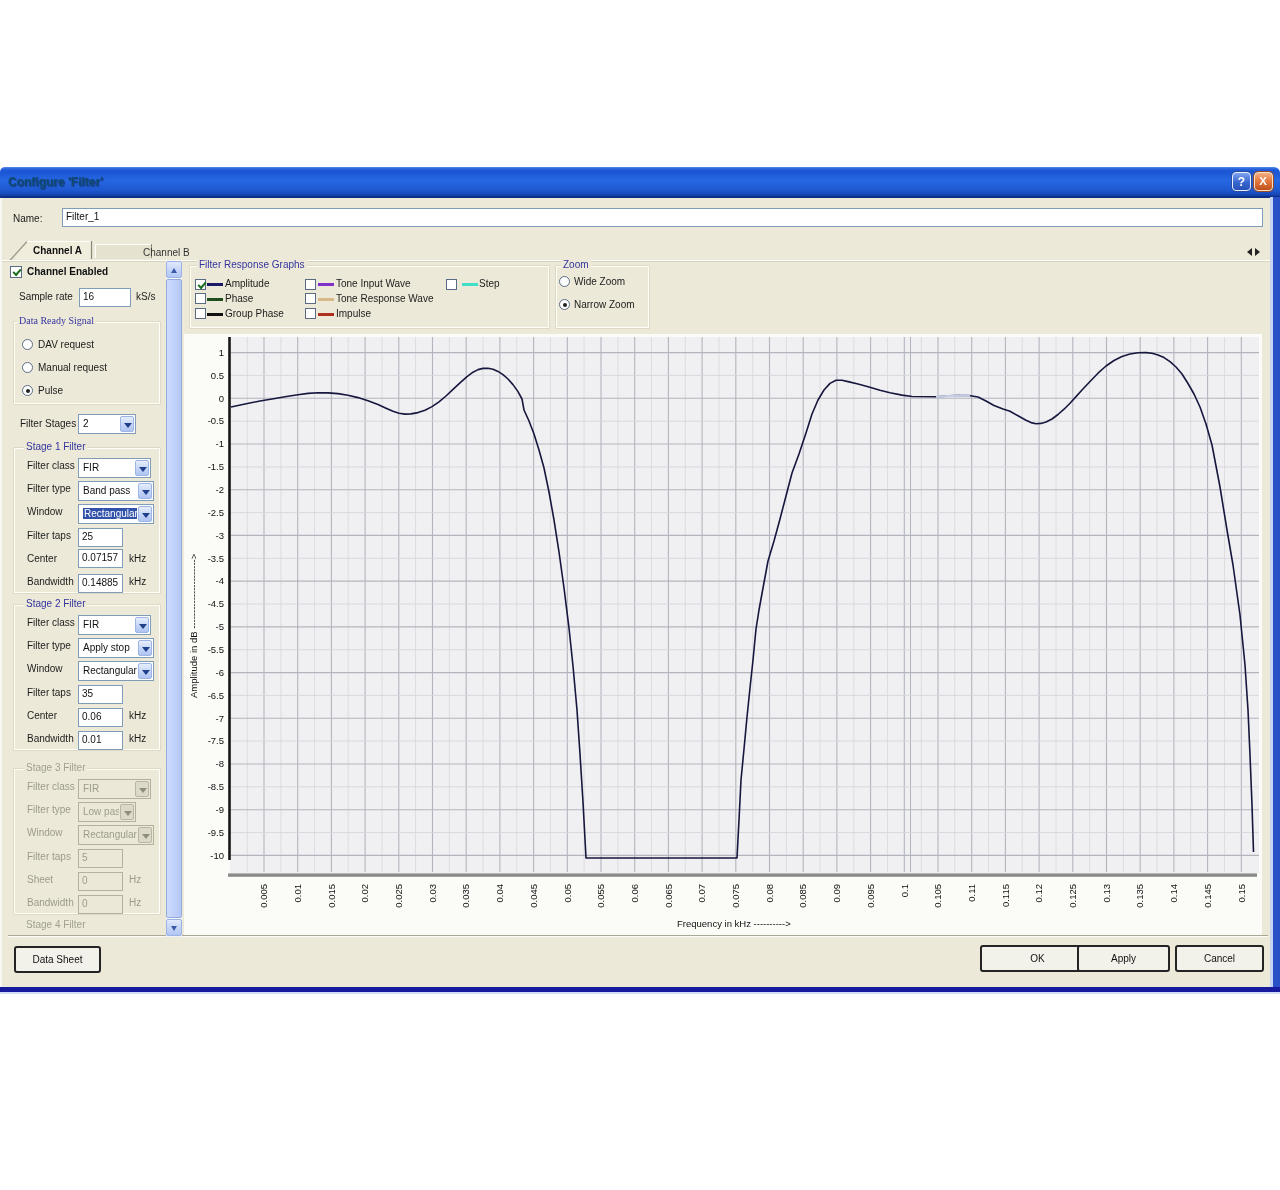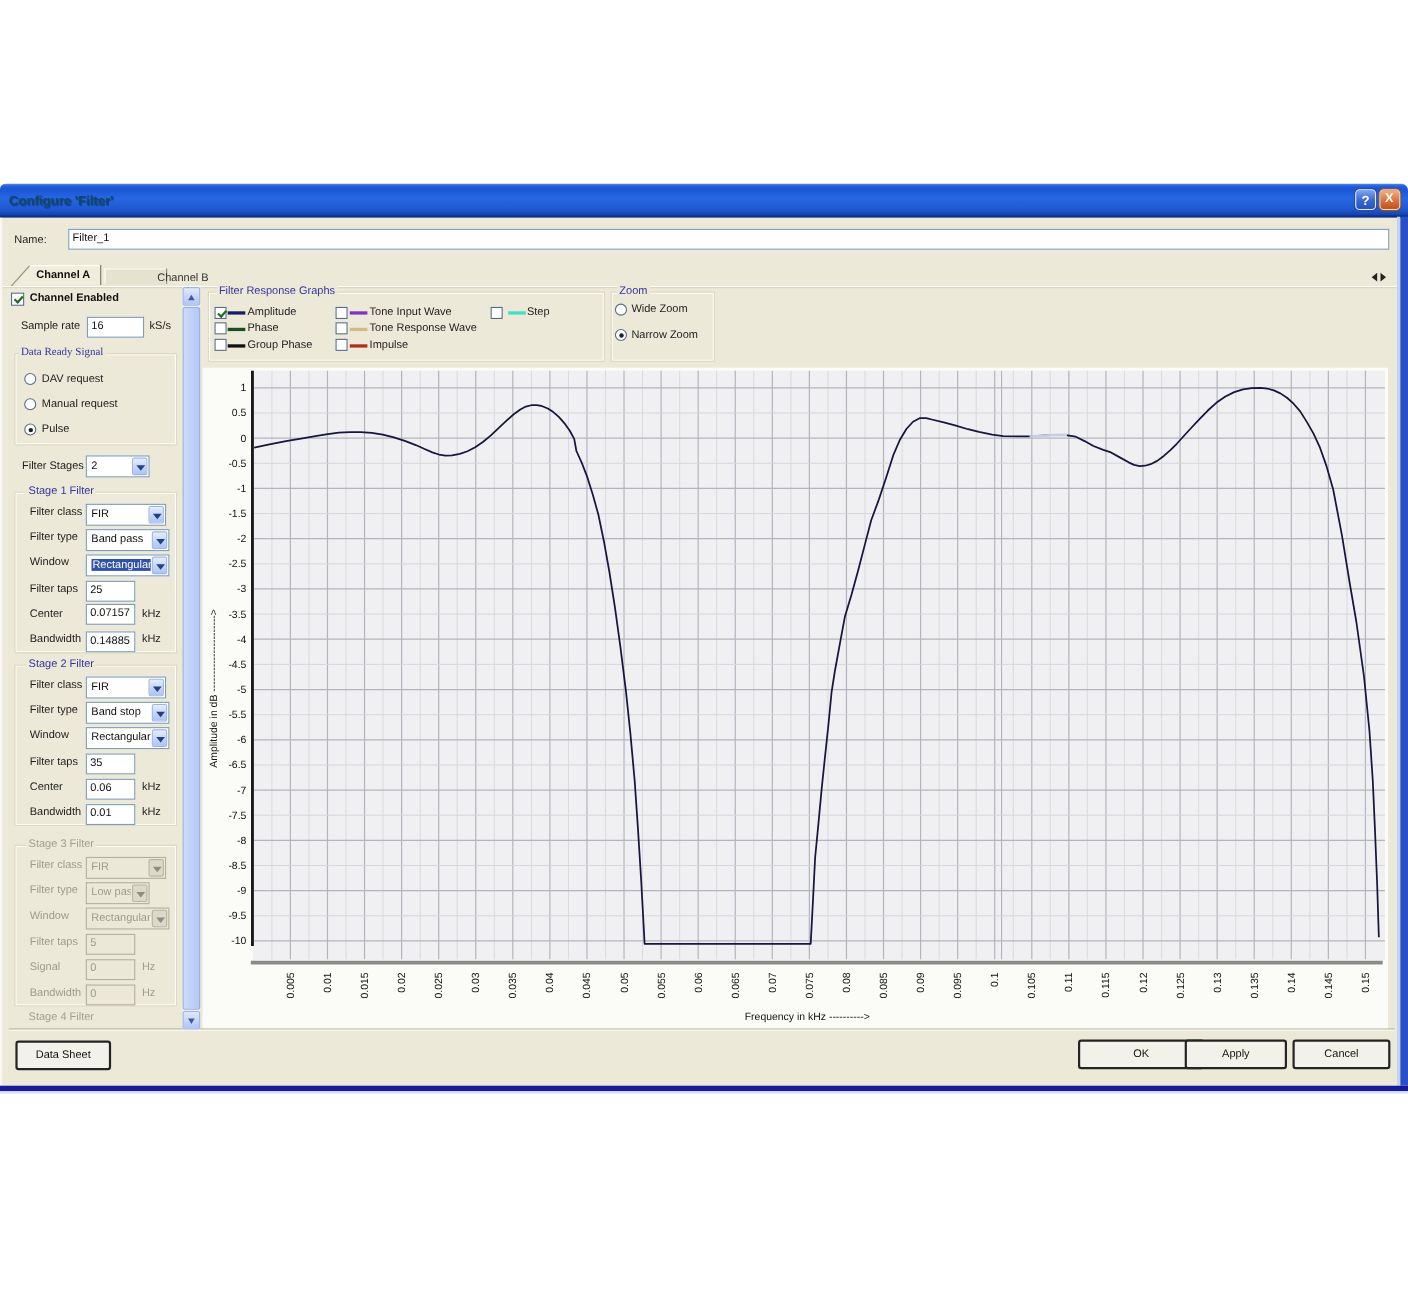--- a/index.html
+++ b/index.html
@@ -103,21 +103,21 @@
 <div class="lbl" style="left:129px;top:576.0000000000001px;">kHz</div>
 <div class="gbox" style="left:13px;top:604px;width:148px;height:147px;"></div>
 <div class="glbl" style="left:24px;top:598px;">Stage 2 Filter</div>
 <div class="lbl" style="left:27px;top:617px;">Filter class</div>
 <div class="cmb" style="left:78px;top:615px;width:73px;height:20px;">
     <span class="v">FIR</span>
     <span class="arr"></span>
   </div>
 <div class="lbl" style="left:27px;top:640.2px;">Filter type</div>
 <div class="cmb" style="left:78px;top:638.2px;width:76px;height:20px;">
-    <span class="v">Band stop</span>
+    <span class="v">Apply stop</span>
     <span class="arr"></span>
   </div>
 <div class="lbl" style="left:27px;top:663.4000000000001px;">Window</div>
 <div class="cmb" style="left:78px;top:661.4000000000001px;width:76px;height:20px;">
     <span class="v">Rectangular</span>
     <span class="arr"></span>
   </div>
 <div class="lbl" style="left:27px;top:686.6000000000001px;">Filter taps</div>
 <div class="tin" style="left:78px;top:684.6000000000001px;width:45px;height:19px;">35</div>
 <div class="lbl" style="left:27px;top:709.8000000000002px;">Center</div>
@@ -138,21 +138,21 @@
     <span class="v">Low pass</span>
     <span class="arrd"></span>
   </div>
 <div class="dlbl" style="left:27px;top:827.4000000000001px;">Window</div>
 <div class="cmbd" style="left:78px;top:825.4000000000001px;width:76px;height:20px;">
     <span class="v">Rectangular</span>
     <span class="arrd"></span>
   </div>
 <div class="dlbl" style="left:27px;top:850.6000000000001px;">Filter taps</div>
 <div class="tind" style="left:78px;top:848.6000000000001px;width:45px;height:19px;">5</div>
-<div class="dlbl" style="left:27px;top:873.8000000000002px;">Signal</div>
+<div class="dlbl" style="left:27px;top:873.8000000000002px;">Sheet</div>
 <div class="tind" style="left:78px;top:871.8000000000002px;width:45px;height:19px;">0</div>
 <div class="dlbl" style="left:129px;top:873.8000000000002px;">Hz</div>
 <div class="dlbl" style="left:27px;top:897.0000000000002px;">Bandwidth</div>
 <div class="tind" style="left:78px;top:895.0000000000002px;width:45px;height:19px;">0</div>
 <div class="dlbl" style="left:129px;top:897.0000000000002px;">Hz</div>
 <div class="glbl" style="left:24px;top:919px;color:#a19f90;">Stage 4 Filter</div>
 <div class="abs" style="left:166px;top:261px;width:16px;height:676px;background:#f2f3f7;"></div>
 <div class="abs" style="left:166px;top:261px;width:16px;height:17px;background:linear-gradient(180deg,#e0e9fc,#c2d3f8 60%,#b0c6f4);border:1px solid #9cb2e4;border-radius:2px;"></div>
 <div class="abs" style="left:170.5px;top:267px;width:0;height:0;border:3.5px solid transparent;border-bottom:5px solid #3a5aa8;margin-top:-2px;"></div>
 <div class="abs" style="left:166px;top:919px;width:16px;height:17px;background:linear-gradient(180deg,#e0e9fc,#c2d3f8 60%,#b0c6f4);border:1px solid #9cb2e4;border-radius:2px;"></div>

